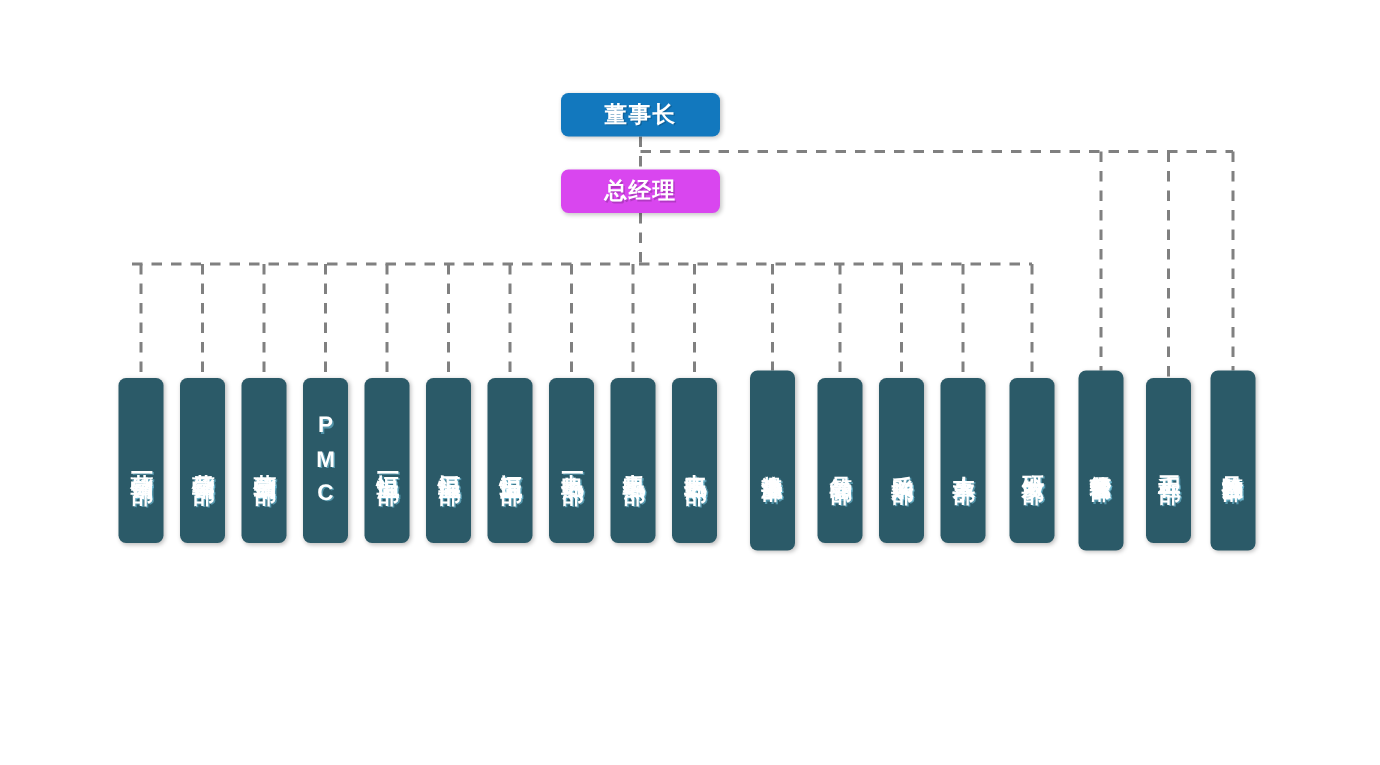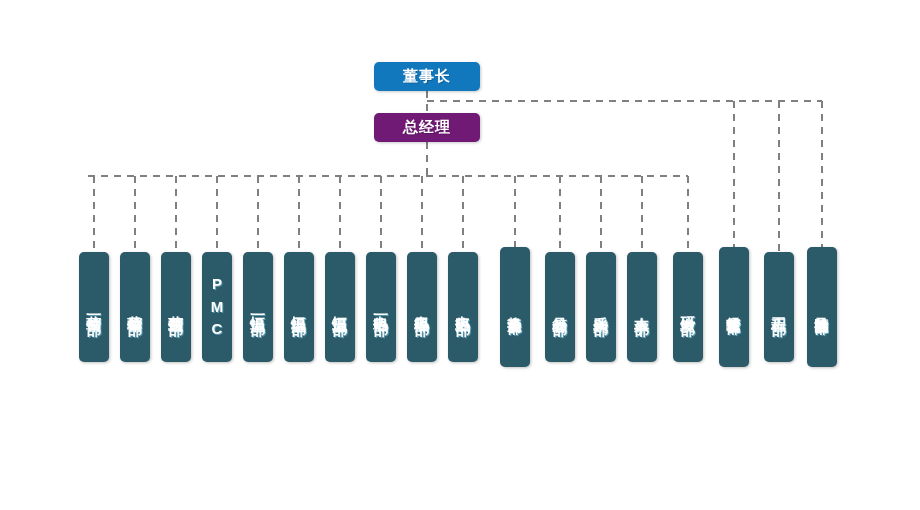--- a/index.html
+++ b/index.html
@@ -46,21 +46,21 @@
     top: 62px;
     width: 106px;
     height: 29px;
     background: #1278be;
   }
   .node-gm {
     left: 374px;
     top: 113px;
     width: 106px;
     height: 29px;
-    background: #701a75;
+    background: #d946ef;
   }
 
   
   .dept {
     position: absolute;
     top: 252px;
     width: 30px;
     height: 110px;
     background: #2b5a68;
     border-radius: 5px;

